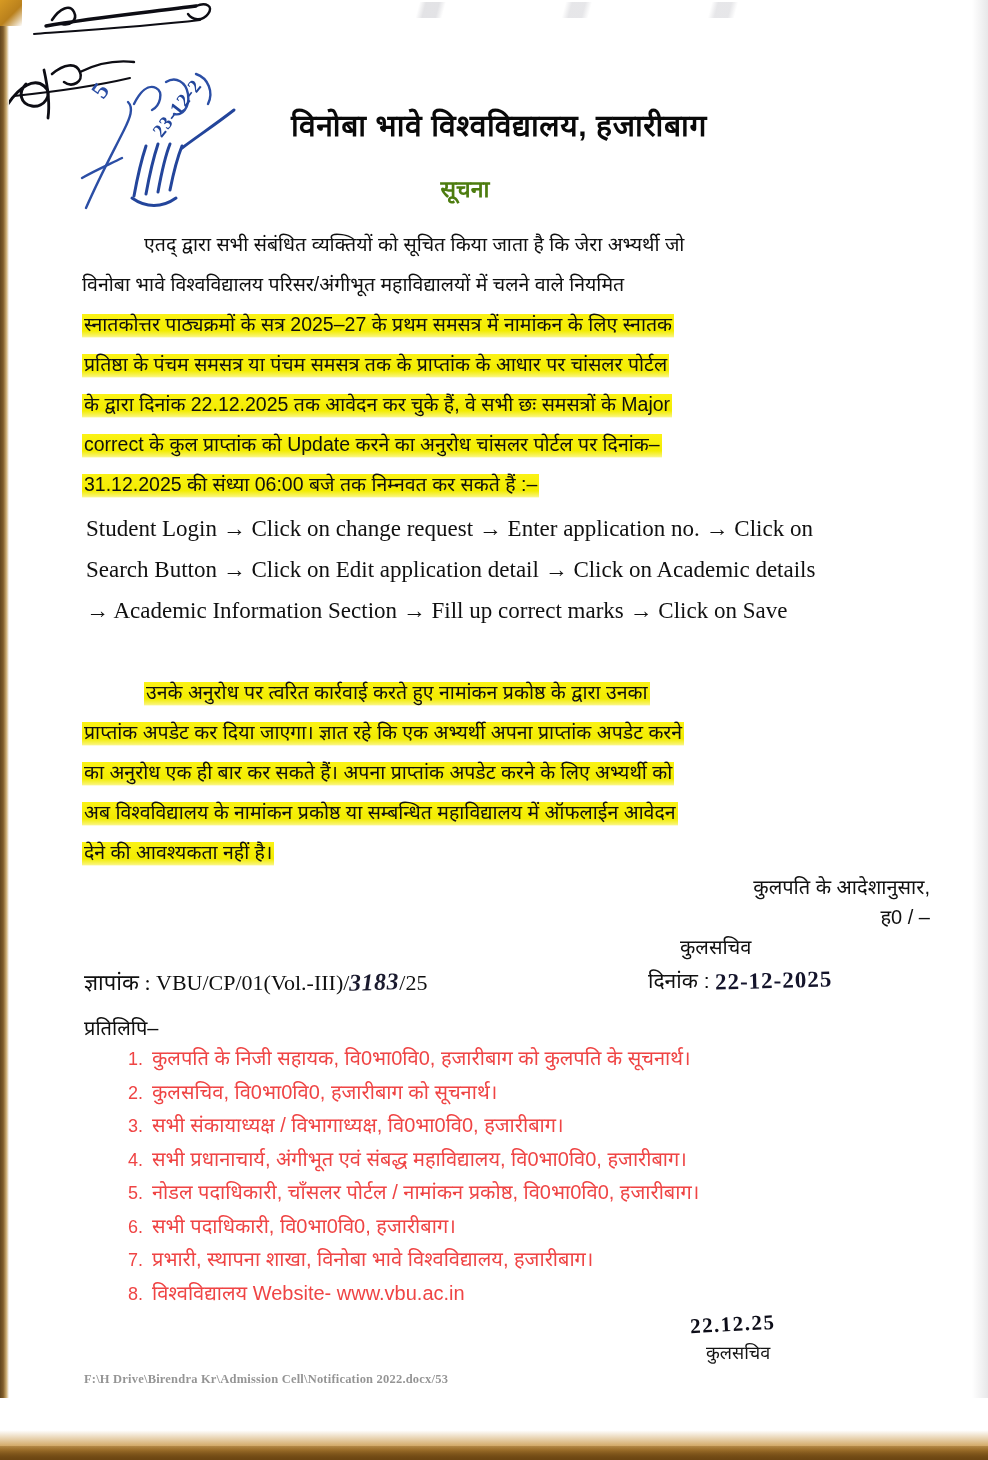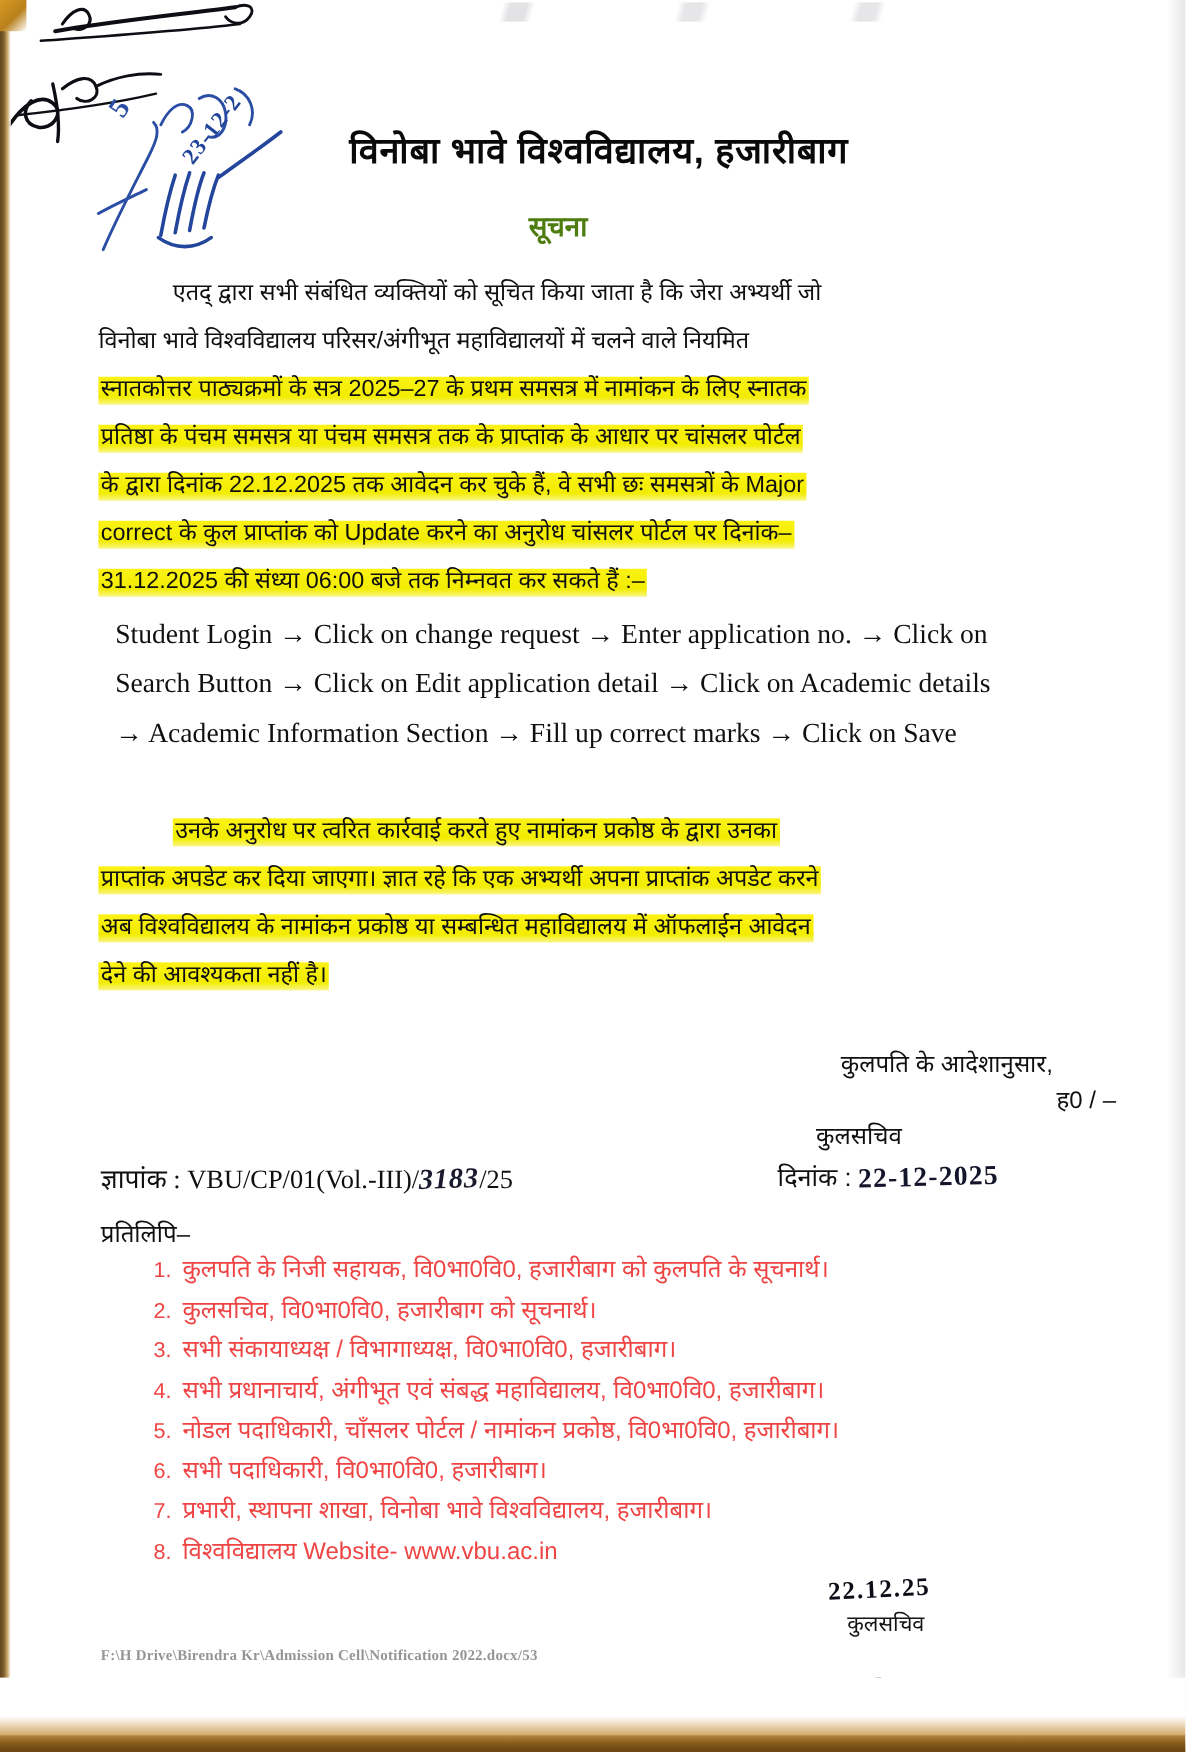--- a/index.html
+++ b/index.html
@@ -99,37 +99,37 @@
   .body-hi .ln { white-space: nowrap; display: block; }
   .hl {
     background: linear-gradient(to bottom, rgba(255,247,20,.0) 0 6%, #fbf215 9%, #f2ec00 72%, rgba(244,236,0,.55) 94%, rgba(244,236,0,0) 100%);
     box-decoration-break: clone;
     -webkit-box-decoration-break: clone;
     padding: 1px 2px 3px 2px;
   }
 
   .eng {
     position: absolute;
-    left: 96px; top: 508px; width: 830px;
+    left: 86px; top: 508px; width: 830px;
     font-family: "Liberation Serif", "DejaVu Serif", serif;
     font-size: 23px;
     line-height: 41px;
     color: #101010;
   }
   .eng .ln { display: block; white-space: nowrap; }
 
   .signblock {
     position: absolute;
     left: 600px; top: 872px; width: 330px;
     font-family: "Liberation Sans", "DejaVu Sans", sans-serif;
     font-size: 20px;
     line-height: 30px;
     color: #101010;
   }
-  .signblock .l1 { text-align: center; padding-left: 48px; }
+  .signblock .l1 { text-align: right; padding-left: 48px; }
   .signblock .l2 { text-align: right; padding-left: 92px; }
   .signblock .l3 { text-align: left; padding-left: 80px; }
 
   .memo {
     position: absolute;
     left: 84px; top: 966px;
     font-family: "Liberation Serif", "DejaVu Serif", serif;
     font-size: 22px;
     color: #0f0f0f;
     white-space: nowrap;
@@ -300,20 +300,23 @@
       <span class="ln">Search Button → Click on Edit application detail → Click on Academic details</span>
       <span class="ln">→ Academic Information Section → Fill up correct marks →   Click on Save</span>
     </div>
 
     <div class="body-hi" style="top:672px;">
       <span class="ln" style="padding-left:62px;">
         <span class="hl">उनके अनुरोध पर त्वरित कार्रवाई करते हुए नामांकन प्रकोष्ठ के द्वारा उनका</span>
       </span>
       <span class="ln">
         <span class="hl">प्राप्तांक अपडेट कर दिया जाएगा। ज्ञात रहे कि एक अभ्यर्थी अपना प्राप्तांक अपडेट करने</span>
+      </span>
+      <span class="ln">
+        <span class="hl">का अनुरोध एक ही बार कर सकते हैं। अपना प्राप्तांक अपडेट करने के लिए अभ्यर्थी को</span>
       </span>
       <span class="ln">
         <span class="hl">अब विश्वविद्यालय के नामांकन प्रकोष्ठ या सम्बन्धित महाविद्यालय में ऑफलाईन आवेदन</span>
       </span>
       <span class="ln">
         <span class="hl">देने की आवश्यकता नहीं है।</span>
       </span>
     </div>
 
     <div class="signblock">

